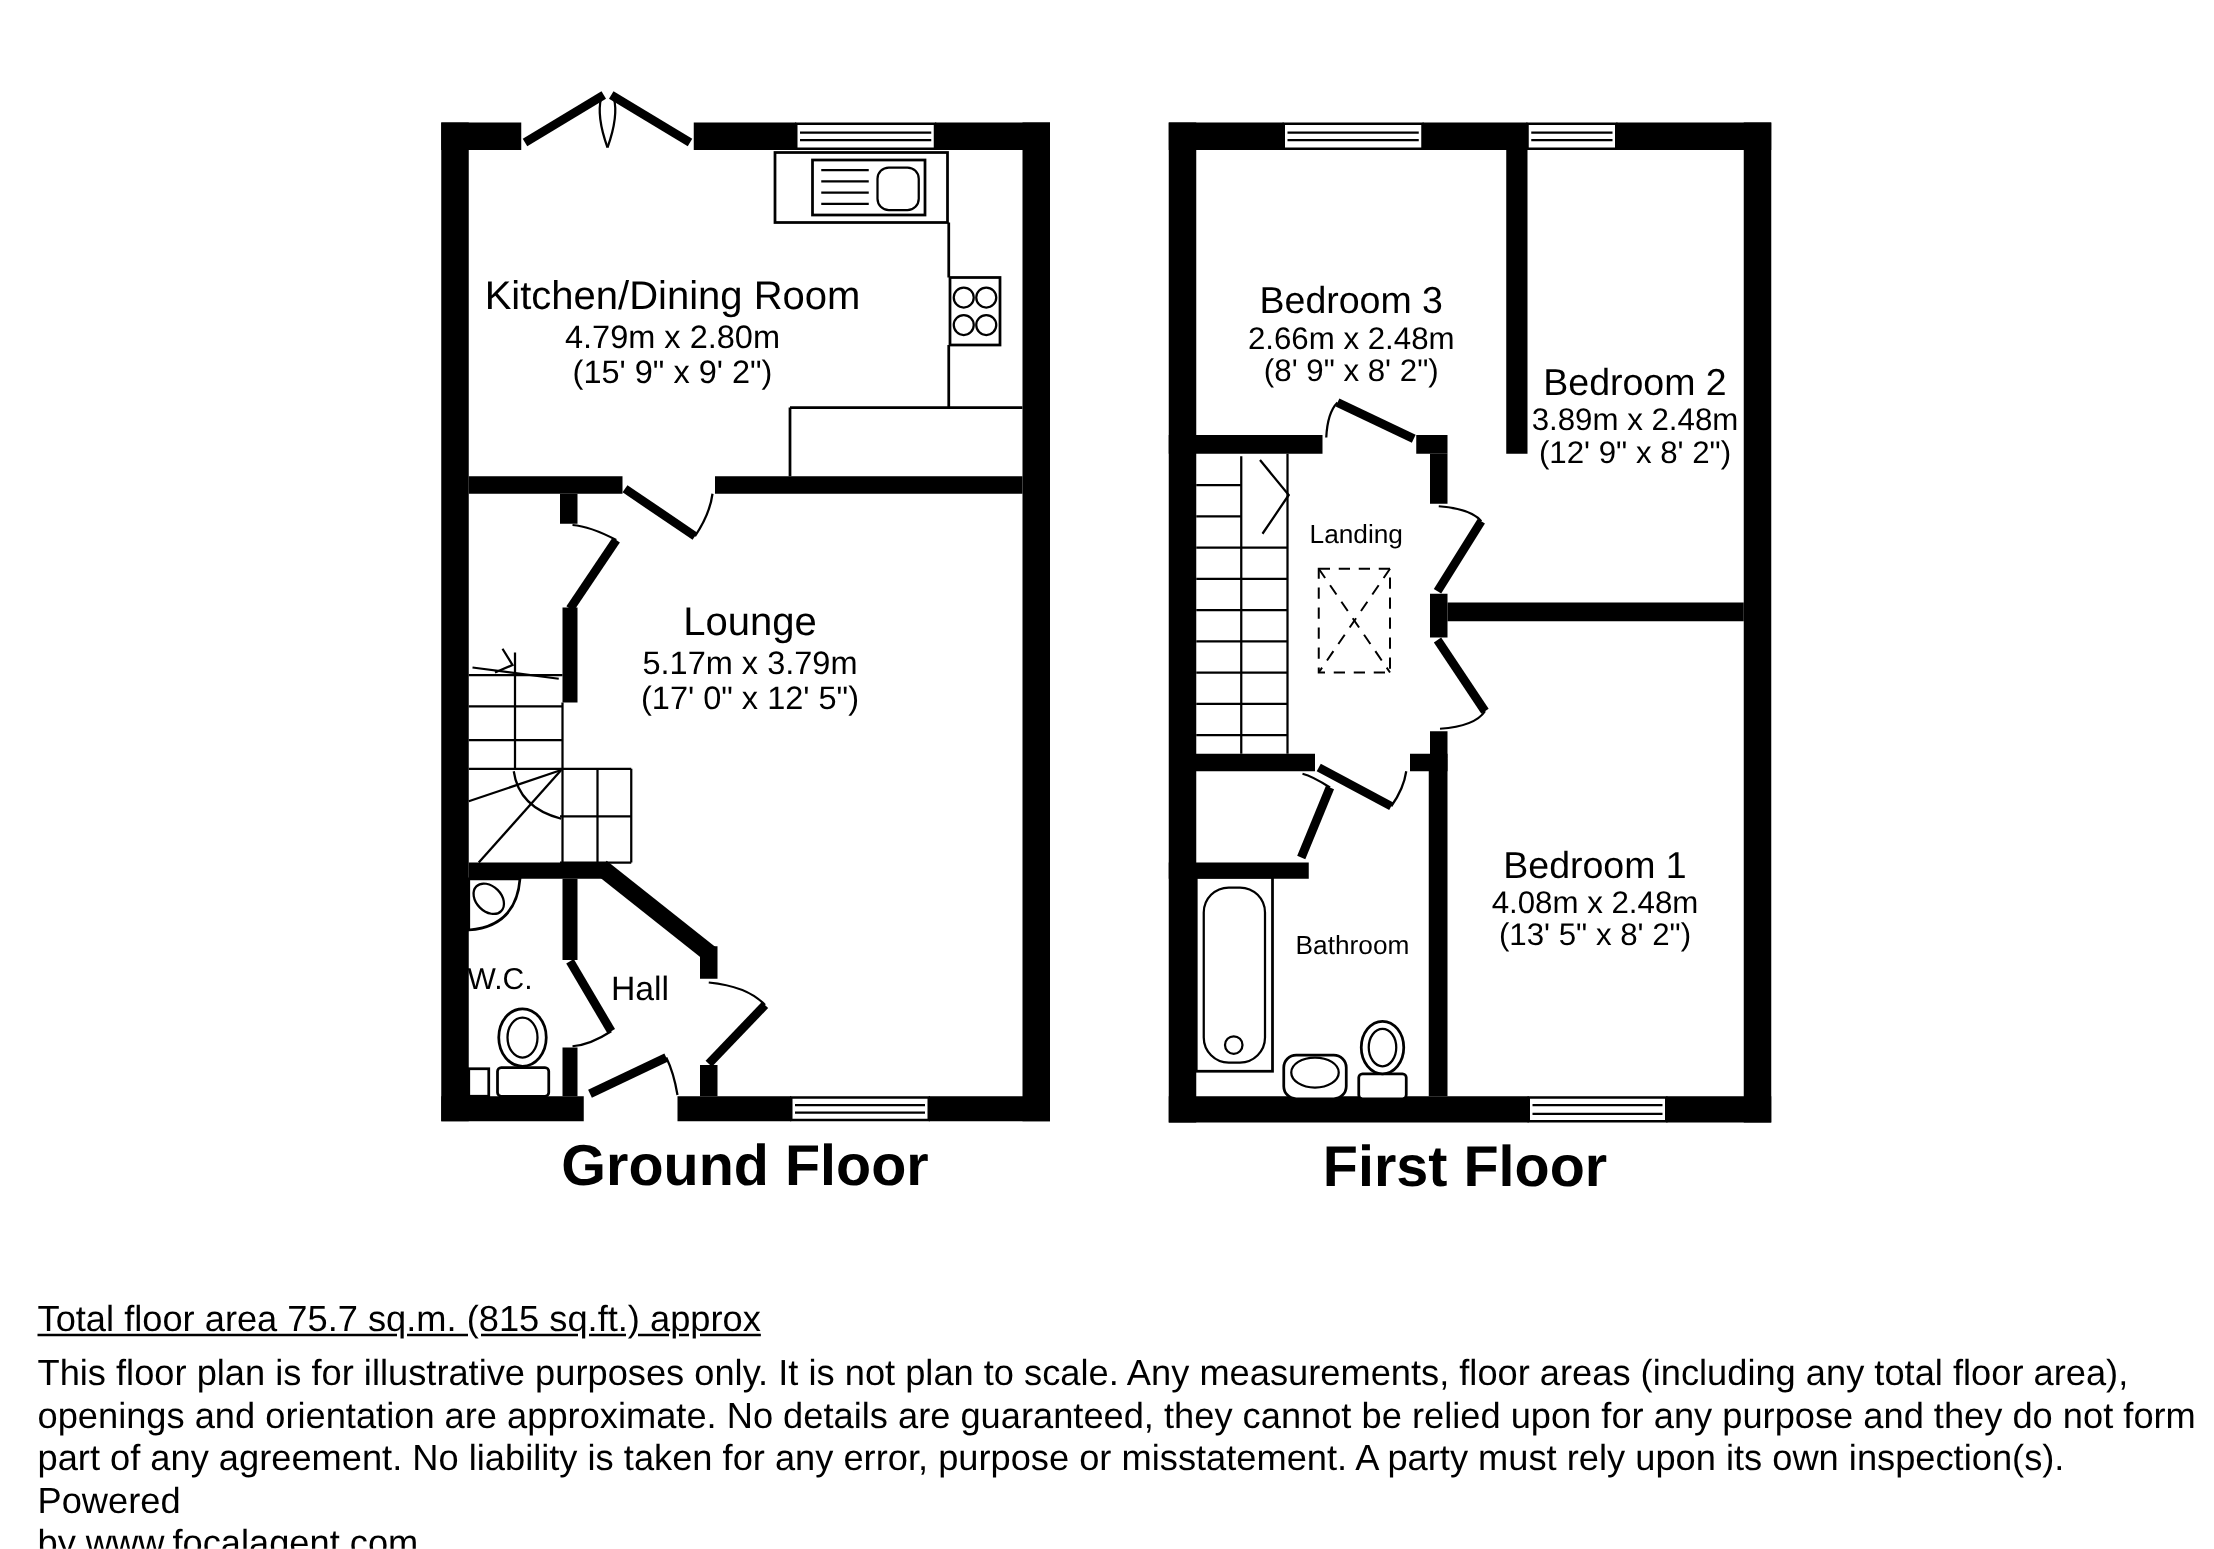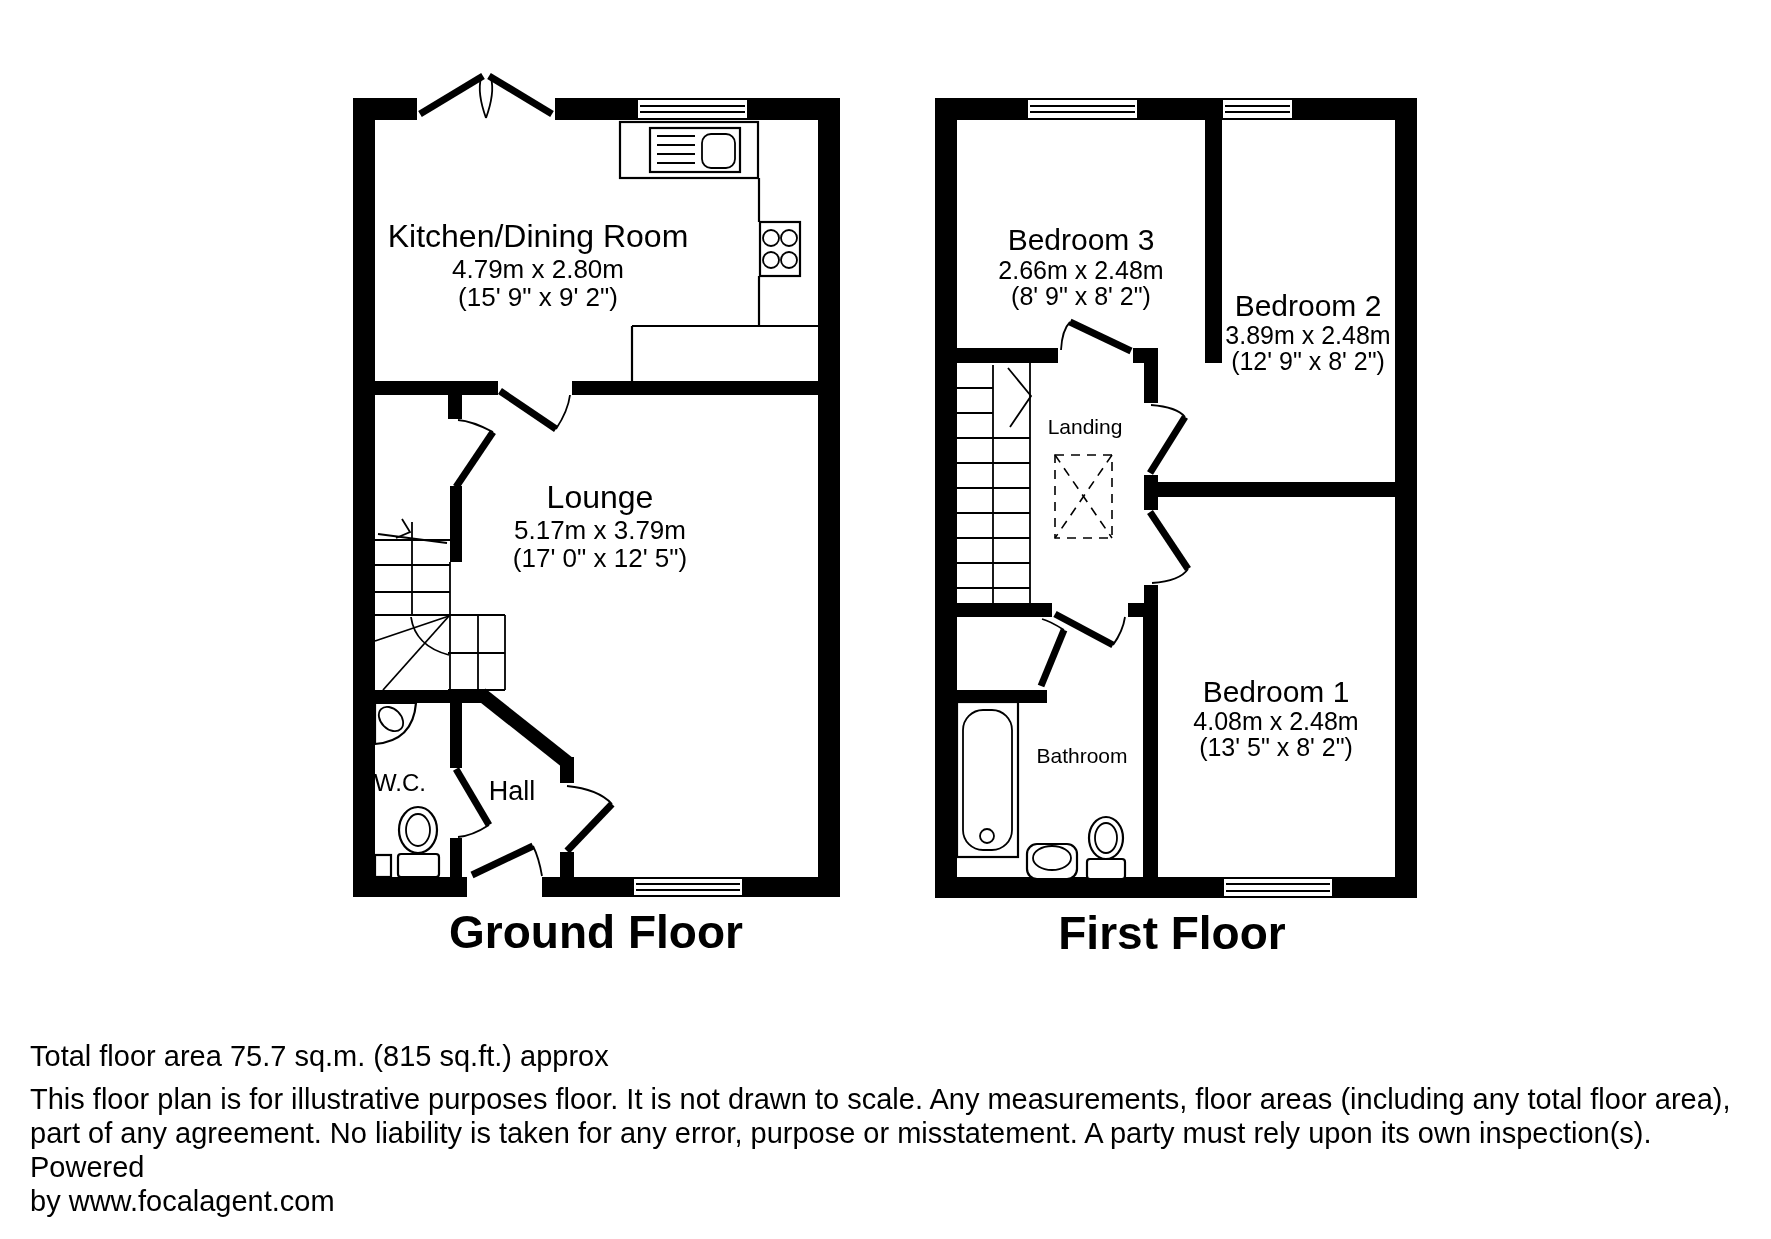--- a/index.html
+++ b/index.html
@@ -16,21 +16,21 @@
   .dash{stroke:#000;stroke-width:1.6;fill:none;stroke-dasharray:9 7;}
   text{fill:#000;}
   .room-name{font-size:30px;}
   .room-dim{font-size:25px;}
   .room-name-lg{font-size:32px;}
   .room-dim-lg{font-size:26px;}
   .small-label{font-size:21px;}
   .wc-label{font-size:24px;}
   .hall-label{font-size:27px;}
   .floor-title{font-size:46px;font-weight:bold;}
-  .footer-total{position:absolute;left:30px;top:1040px;font-size:29px;}
+  .footer-total{position:absolute;left:30px;top:1040px;font-size:29px;text-decoration:underline;}
   .footer-disclaimer{position:absolute;left:30px;top:1082px;width:1740px;font-size:29px;line-height:34px;}
 </style>
 </head>
 <body>
 
 <svg id="plan-svg" width="1771" height="1239" viewBox="0 0 1771 1239" xmlns="http://www.w3.org/2000/svg">
 
   <g>
 
     <g>
@@ -275,16 +275,17 @@
 
     <text class="small-label" x="1085" y="434" text-anchor="middle">Landing</text>
     <text class="small-label" x="1082" y="763" text-anchor="middle">Bathroom</text>
 
     <text class="floor-title" x="1172" y="949" text-anchor="middle">First Floor</text>
   </g>
 </svg>
 
 <div class="footer-total">Total floor area 75.7 sq.m. (815 sq.ft.) approx</div>
 <div class="footer-disclaimer">
-  <div>This floor plan is for illustrative purposes floor. It is not drawn to scale. Any measurements, floor areas (including any total floor area),</div>
+  <div>This floor plan is for illustrative purposes only. It is not plan to scale. Any measurements, floor areas (including any total floor area),</div>
+  <div>openings and orientation are approximate. No details are guaranteed, they cannot be relied upon for any purpose and they do not form</div>
   <div>part of any agreement. No liability is taken for any error, purpose or misstatement. A party must rely upon its own inspection(s). Powered</div>
   <div>by www.focalagent.com</div>
 </div>
 
 </body></html>

